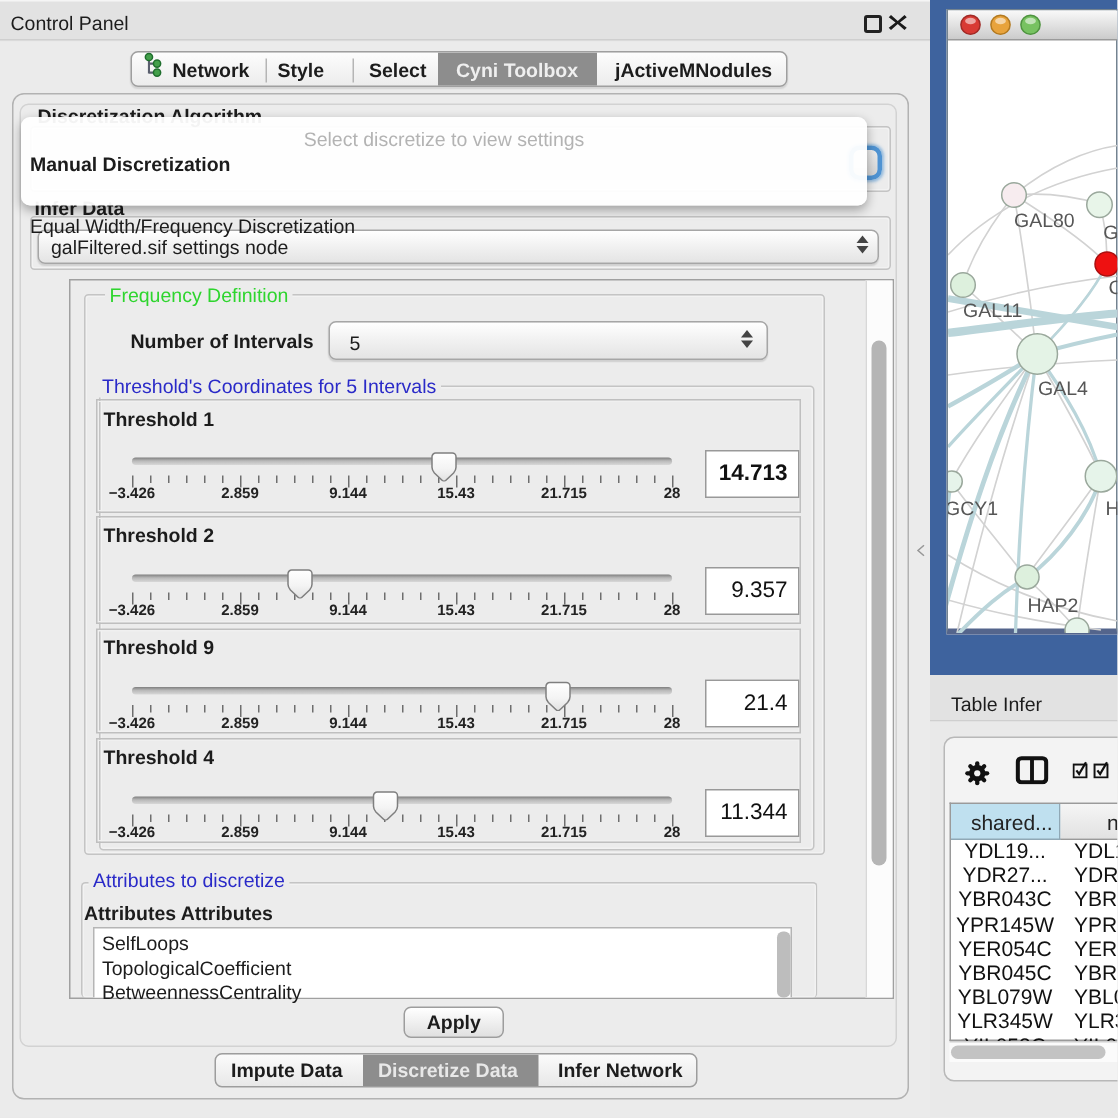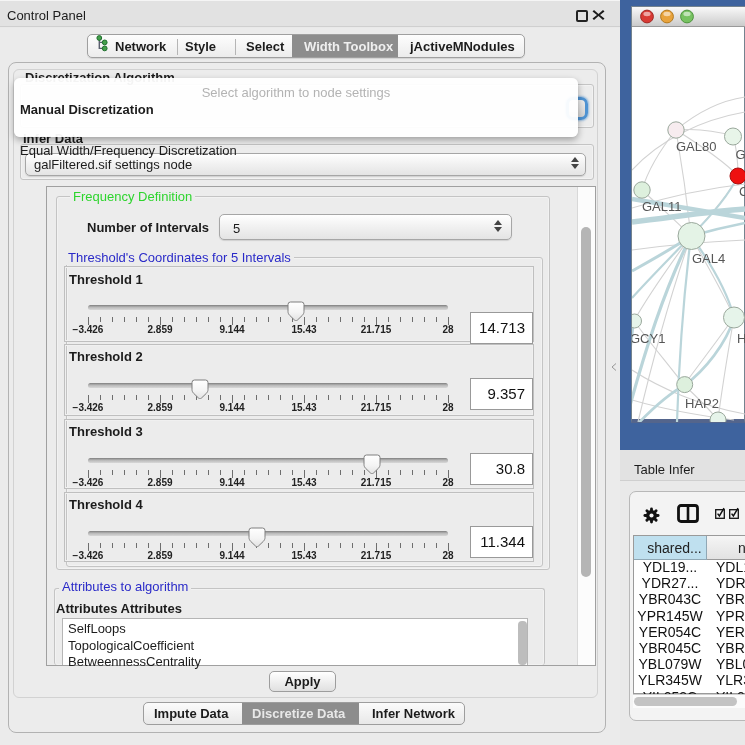--- a/index.html
+++ b/index.html
@@ -39,42 +39,42 @@
 </div>
 <svg class="ab" style="left:96px;top:34px;" width="12" height="18" viewBox="0 0 12 18">
  <path d="M3.3 4 L3.3 15 M3.3 8.4 L8.7 8.4 M3.3 14.4 L8.7 14.4" stroke="#5a5f6e" stroke-width="1.4" fill="none"></path>
  <circle cx="3.3" cy="4" r="2.4" fill="#44a04b" stroke="#1f6e2d" stroke-width="1"></circle>
  <circle cx="8.7" cy="8.4" r="2.4" fill="#44a04b" stroke="#1f6e2d" stroke-width="1"></circle>
  <circle cx="8.7" cy="14.4" r="2.4" fill="#44a04b" stroke="#1f6e2d" stroke-width="1"></circle>
 </svg>
 <div class="ab t13 b" style="left:115px;top:39px;">Network</div>
 <div class="ab t13 b" style="left:185px;top:39px;text-align:right;">Style</div>
 <div class="ab t13 b" style="left:246px;top:39px;">Select</div>
-<div class="ab t13 b" style="left:304px;top:39px;color:#efefef;">Width Toolbox</div>
+<div class="ab t13 b" style="left:304px;top:39px;color:#efefef;">Cyni Toolbox</div>
 <div class="ab t13 b" style="left:410px;top:39px;">jActiveMNodules</div>
 
 <div class="ab" style="left:8px;top:62px;width:598px;height:671px;border:1px solid #b2b2b2;border-radius:8px;background:#ececec;box-sizing:border-box;"></div>
 <div class="ab" style="left:13px;top:69px;width:585px;height:629px;border:1px solid #d2d2d2;border-radius:6px;background:#ececec;box-sizing:border-box;"></div>
 
 <div class="gbox" style="left:20px;top:84px;width:572px;height:42px;"></div>
 <div class="ab t13 b" style="left:25px;top:70px;">Discretization Algorithm</div>
 
 <div class="ab" style="left:566px;top:97px;width:22px;height:23px;border-radius:7px;border:3px solid #4f93d2;box-shadow:0 0 2px 1px rgba(79,147,210,0.55);background:linear-gradient(#ededed,#d4d4d4);box-sizing:border-box;"></div>
 
 <div class="gbox" style="left:20px;top:144px;width:572px;height:34px;"></div>
 <div class="ab t13 b" style="left:23px;top:131px;">Infer Data</div>
 <div class="combo" style="left:25px;top:153px;width:559px;height:21px;"></div>
 <div class="ab t13" style="left:34px;top:157px;">galFiltered.sif settings node</div>
 <div class="arrows" style="left:570px;top:157px;">
     <div class="up"></div>
     <div class="dn"></div>
   </div>
 
 <div class="ab" style="left:14px;top:78px;width:564px;height:59px;background:rgba(255,255,255,0.95);border-radius:6px;box-shadow:0 3px 7px rgba(0,0,0,0.33);"></div>
-<div class="ab" style="left:14px;top:85px;width:564px;text-align:center;font-size:13px;color:#b3b3b3;">Select algorithm to node settings</div>
+<div class="ab" style="left:14px;top:85px;width:564px;text-align:center;font-size:13px;color:#b3b3b3;">Select discretize to view settings</div>
 <div class="ab t13 b" style="left:20px;top:102px;">Manual Discretization</div>
 <div class="ab t13" style="left:20px;top:126px;margin-top:17px;">Equal Width/Frequency Discretization</div>
 
 <div class="ab" style="left:46px;top:186px;width:550px;height:480px;border:1px solid #a0a0a0;background:#ececec;box-sizing:border-box;overflow:hidden;">
 </div>
 
 <div class="ab" style="left:577px;top:187px;width:18px;height:478px;background:#fcfcfc;border-left:1px solid #d8d8d8;box-sizing:border-box;"></div>
 <div class="ab" style="left:581px;top:227px;width:10px;height:350px;border-radius:5px;background:#b5b5b5;"></div>
 
 <div class="gbox" style="left:56px;top:196px;width:492px;height:372px;"></div>
@@ -135,21 +135,21 @@
     <svg class="ab" style="left:286.8px;top:301px;" width="18" height="20" viewBox="0 0 18 20">
    <defs>
         <linearGradient id="thg0" x1="0" y1="0" x2="0" y2="1">
     <stop offset="0" stop-color="#ffffff"></stop>
           <stop offset="0.55" stop-color="#f4f4f4"></stop>
           <stop offset="1" stop-color="#e2e2e2"></stop>
         </linearGradient>
       </defs>
    <path d="M3.5 1 L14.5 1 A2.5 2.5 0 0 1 17 3.5 L17 10.5 C17 12 16.4 13.2 15.4 14.3 L10.3 19.2 C9.6 19.9 8.4 19.9 7.7 19.2 L2.6 14.3 C1.6 13.2 1 12 1 10.5 L1 3.5 A2.5 2.5 0 0 1 3.5 1 Z" fill="url(#thg0)" stroke="#7f7f7f" stroke-width="1"></path>
     </svg>
-    <div class="vbox" style="top:312px;">14.713</div>
+    <div class="vbox" style="top:300px;font-weight:bold;">14.713</div>
     <div class="ab" style="left:64px;top:343.5px;width:470px;height:72.5px;border:1px solid #bfbfbf;box-shadow:inset 0 0 0 1px #f0f0f0;box-sizing:border-box;"></div>
     <div class="ab t13 b" style="left:69px;top:349.0px;">Threshold 2</div>
     <div class="ab" style="left:88px;top:382.5px;width:360px;height:5px;border-radius:2.5px;background:linear-gradient(#7e7e7e,#b9b9b9 45%,#d8d8d8);"></div>
     <div class="tick" style="left:88px;top:394.5px;height:8px;"></div>
     <div class="tick" style="left:100px;top:394.5px;height:5px;"></div>
     <div class="tick" style="left:112px;top:394.5px;height:5px;"></div>
     <div class="tick" style="left:124px;top:394.5px;height:5px;"></div>
     <div class="tick" style="left:136px;top:394.5px;height:5px;"></div>
     <div class="tick" style="left:148px;top:394.5px;height:5px;"></div>
     <div class="tick" style="left:160px;top:394.5px;height:8px;"></div>
@@ -188,21 +188,21 @@
         <linearGradient id="thg1" x1="0" y1="0" x2="0" y2="1">
     <stop offset="0" stop-color="#ffffff"></stop>
           <stop offset="0.55" stop-color="#f4f4f4"></stop>
           <stop offset="1" stop-color="#e2e2e2"></stop>
         </linearGradient>
       </defs>
    <path d="M3.5 1 L14.5 1 A2.5 2.5 0 0 1 17 3.5 L17 10.5 C17 12 16.4 13.2 15.4 14.3 L10.3 19.2 C9.6 19.9 8.4 19.9 7.7 19.2 L2.6 14.3 C1.6 13.2 1 12 1 10.5 L1 3.5 A2.5 2.5 0 0 1 3.5 1 Z" fill="url(#thg1)" stroke="#7f7f7f" stroke-width="1"></path>
     </svg>
     <div class="vbox" style="top:377.5px;">9.357</div>
     <div class="ab" style="left:64px;top:418.5px;width:470px;height:70.5px;border:1px solid #bfbfbf;box-shadow:inset 0 0 0 1px #f0f0f0;box-sizing:border-box;"></div>
-    <div class="ab t13 b" style="left:69px;top:424.0px;">Threshold 3</div>
+    <div class="ab t13 b" style="left:69px;top:424.0px;">Threshold 9</div>
     <div class="ab" style="left:88px;top:457.5px;width:360px;height:5px;border-radius:2.5px;background:linear-gradient(#7e7e7e,#b9b9b9 45%,#d8d8d8);"></div>
     <div class="tick" style="left:88px;top:469.5px;height:8px;"></div>
     <div class="tick" style="left:100px;top:469.5px;height:5px;"></div>
     <div class="tick" style="left:112px;top:469.5px;height:5px;"></div>
     <div class="tick" style="left:124px;top:469.5px;height:5px;"></div>
     <div class="tick" style="left:136px;top:469.5px;height:5px;"></div>
     <div class="tick" style="left:148px;top:469.5px;height:5px;"></div>
     <div class="tick" style="left:160px;top:469.5px;height:8px;"></div>
     <div class="tick" style="left:172px;top:469.5px;height:5px;"></div>
     <div class="tick" style="left:184px;top:469.5px;height:5px;"></div>
@@ -237,21 +237,21 @@
     <svg class="ab" style="left:363.4px;top:453.5px;" width="18" height="20" viewBox="0 0 18 20">
    <defs>
         <linearGradient id="thg2" x1="0" y1="0" x2="0" y2="1">
     <stop offset="0" stop-color="#ffffff"></stop>
           <stop offset="0.55" stop-color="#f4f4f4"></stop>
           <stop offset="1" stop-color="#e2e2e2"></stop>
         </linearGradient>
       </defs>
    <path d="M3.5 1 L14.5 1 A2.5 2.5 0 0 1 17 3.5 L17 10.5 C17 12 16.4 13.2 15.4 14.3 L10.3 19.2 C9.6 19.9 8.4 19.9 7.7 19.2 L2.6 14.3 C1.6 13.2 1 12 1 10.5 L1 3.5 A2.5 2.5 0 0 1 3.5 1 Z" fill="url(#thg2)" stroke="#7f7f7f" stroke-width="1"></path>
     </svg>
-    <div class="vbox" style="top:452.5px;">30.8</div>
+    <div class="vbox" style="top:452.5px;">21.4</div>
     <div class="ab" style="left:64px;top:491.5px;width:470px;height:70.5px;border:1px solid #bfbfbf;box-shadow:inset 0 0 0 1px #f0f0f0;box-sizing:border-box;"></div>
     <div class="ab t13 b" style="left:69px;top:497.0px;">Threshold 4</div>
     <div class="ab" style="left:88px;top:530.5px;width:360px;height:5px;border-radius:2.5px;background:linear-gradient(#7e7e7e,#b9b9b9 45%,#d8d8d8);"></div>
     <div class="tick" style="left:88px;top:542.5px;height:8px;"></div>
     <div class="tick" style="left:100px;top:542.5px;height:5px;"></div>
     <div class="tick" style="left:112px;top:542.5px;height:5px;"></div>
     <div class="tick" style="left:124px;top:542.5px;height:5px;"></div>
     <div class="tick" style="left:136px;top:542.5px;height:5px;"></div>
     <div class="tick" style="left:148px;top:542.5px;height:5px;"></div>
     <div class="tick" style="left:160px;top:542.5px;height:8px;"></div>
@@ -292,21 +292,21 @@
           <stop offset="0.55" stop-color="#f4f4f4"></stop>
           <stop offset="1" stop-color="#e2e2e2"></stop>
         </linearGradient>
       </defs>
    <path d="M3.5 1 L14.5 1 A2.5 2.5 0 0 1 17 3.5 L17 10.5 C17 12 16.4 13.2 15.4 14.3 L10.3 19.2 C9.6 19.9 8.4 19.9 7.7 19.2 L2.6 14.3 C1.6 13.2 1 12 1 10.5 L1 3.5 A2.5 2.5 0 0 1 3.5 1 Z" fill="url(#thg3)" stroke="#7f7f7f" stroke-width="1"></path>
     </svg>
     <div class="vbox" style="top:525.5px;">11.344</div>
   </div>
 
 <div class="gbox" style="left:54px;top:588px;width:489px;height:76px;border-bottom:none;"></div>
-<div class="glabel" style="left:59px;top:579px;color:#2a2ac8;">Attributes to algorithm</div>
+<div class="glabel" style="left:59px;top:579px;color:#2a2ac8;">Attributes to discretize</div>
 <div class="ab t13 b" style="left:56px;top:601px;">Attributes Attributes</div>
 <div class="ab" style="left:62px;top:618px;width:466px;height:47px;background:#fff;border:1px solid #b5b5b5;border-bottom:none;box-sizing:border-box;"></div>
 <div class="ab t13" style="left:68px;top:621px;">SelfLoops</div>
 <div class="ab t13" style="left:68px;top:638px;">TopologicalCoefficient</div>
 <div class="ab t13" style="left:68px;top:654px;">BetweennessCentrality</div>
 <div class="ab" style="left:518px;top:621px;width:9px;height:44px;border-radius:4px;background:#bdbdbd;"></div>
 
 <div class="ab" style="left:269px;top:671px;width:67px;height:21px;border:1px solid #9d9d9d;border-radius:5px;background:linear-gradient(#ffffff,#e0e0e0);box-sizing:border-box;text-align:center;font-size:13px;font-weight:bold;line-height:19px;color:#1c1c1c;">Apply</div>
 
 <div class="ab" style="left:143px;top:702px;width:322px;height:23px;border:1px solid #9d9d9d;border-radius:5px;background:linear-gradient(#fbfbfb,#e8e8e8);box-sizing:border-box;overflow:hidden;">

